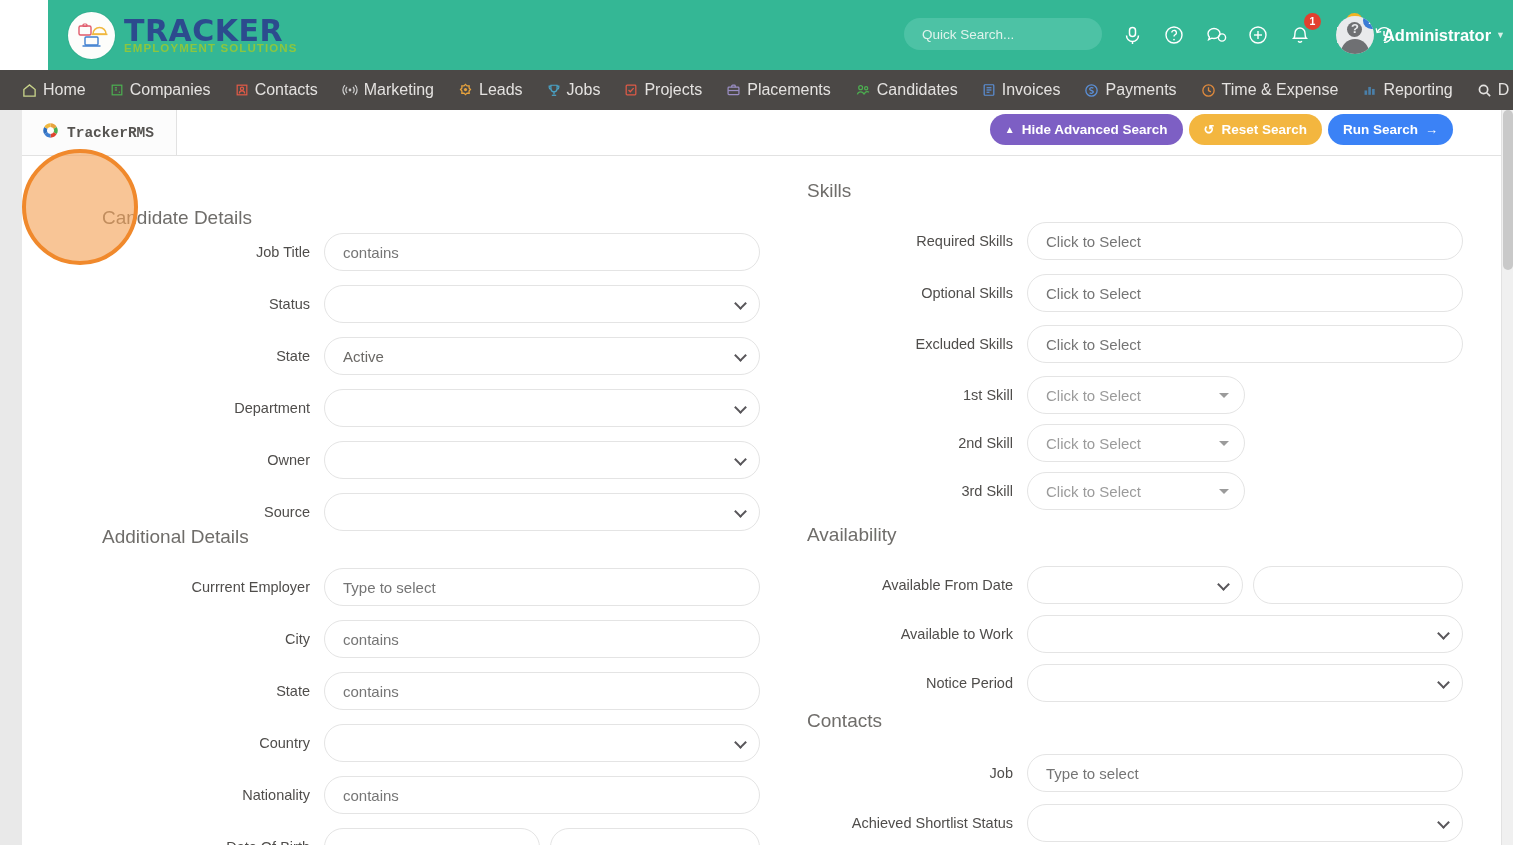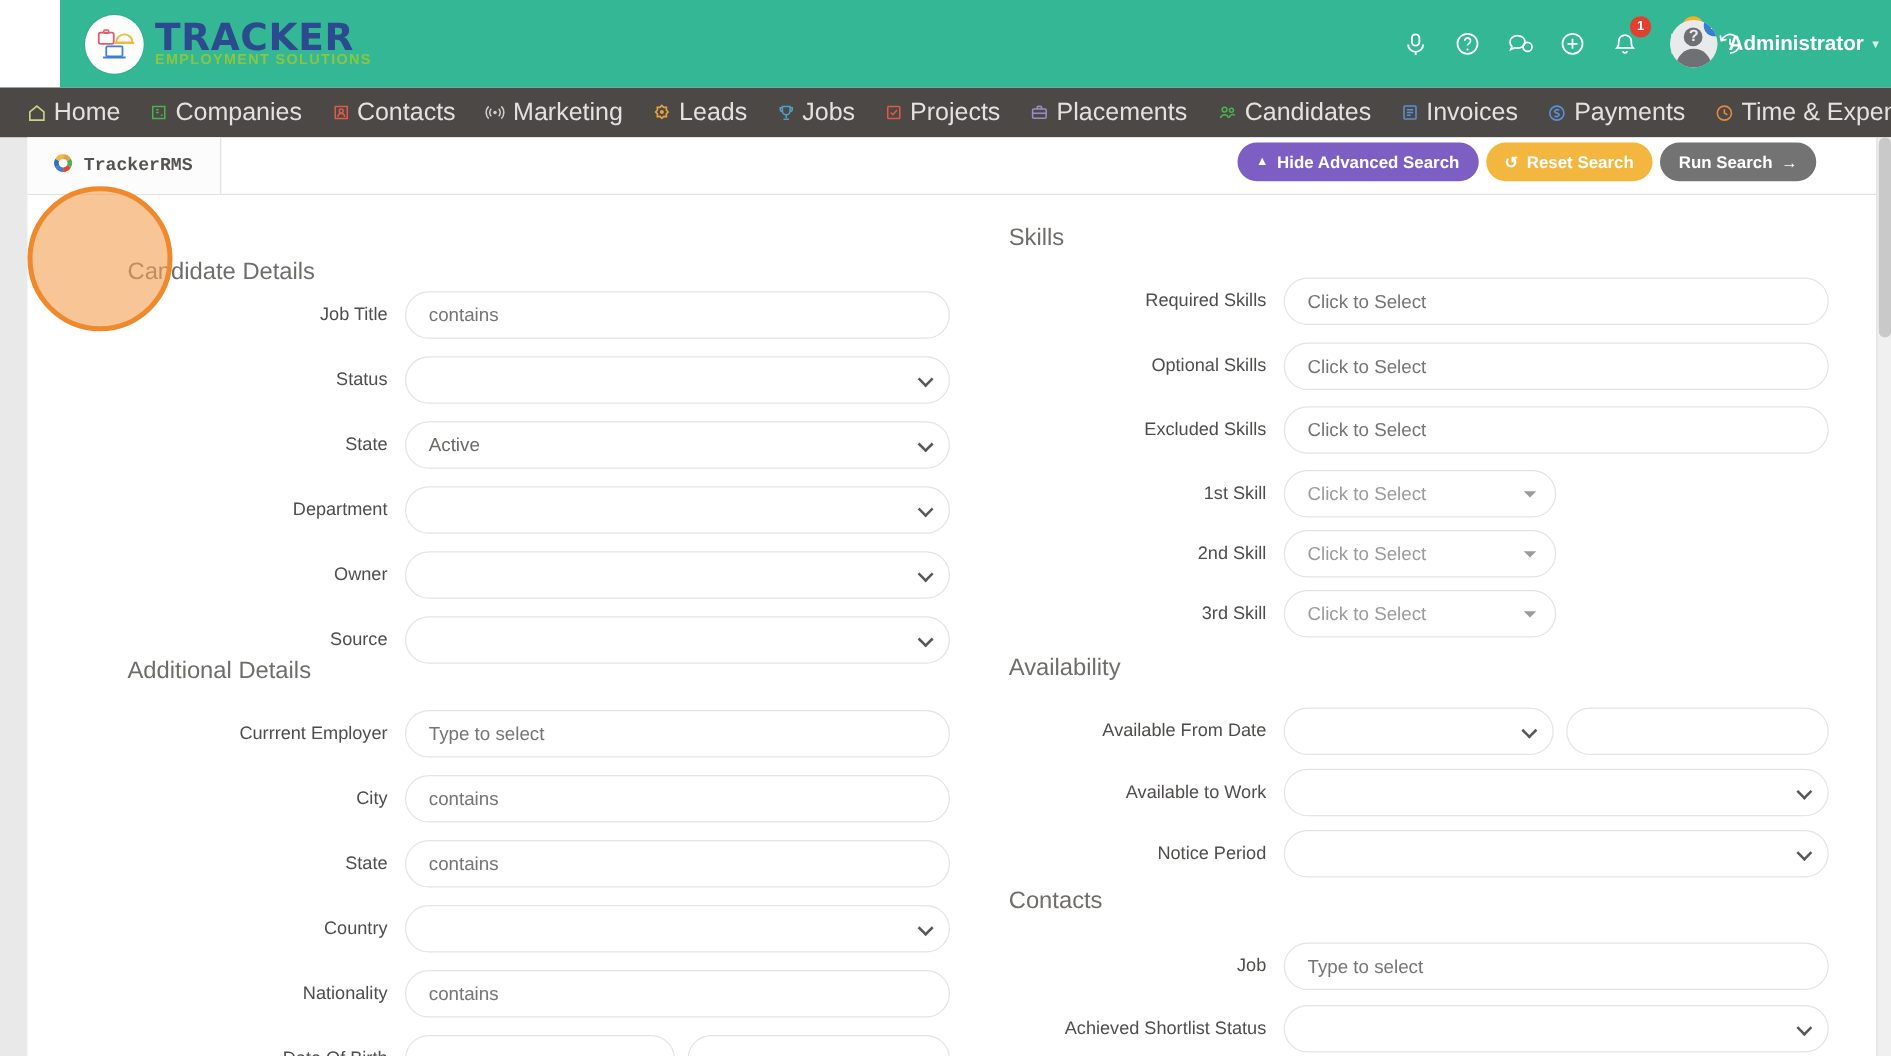--- a/index.html
+++ b/index.html
@@ -92,21 +92,21 @@
   
   .navbar {
     height: 40px; background: #4b4846;
     display: flex; align-items: center; overflow: hidden;
     padding-left: 10px;
   }
   .navitem {
     display: flex; align-items: center; gap: 6px;
     padding: 0 12px; height: 40px; cursor: pointer; white-space: nowrap;
   }
-  .navitem .lbl { color: #e4e2e0; font-size: 20px; }
+  .navitem .lbl { color: #e4e2e0; font-size: 16px; }
   .navitem svg { display: block; flex-shrink: 0; }
 
   
   .page {
     position: absolute; top: 110px; left: 0; right: 0; bottom: 0;
     background: #e9e9e9;
   }
   .panel {
     position: absolute; left: 22px; right: 12px; top: 0; bottom: 0;
     background: #ffffff;
@@ -128,21 +128,21 @@
   }
   .tbtn {
     border: none; border-radius: 18px; height: 31px;
     color: #fff; font-size: 13.5px; font-weight: bold;
     padding: 0 15px; cursor: pointer; white-space: nowrap;
     display: inline-flex; align-items: center; gap: 7px;
     font-family: "Liberation Sans", sans-serif;
   }
   .tbtn.purple { background: #7d5fc4; }
   .tbtn.amber  { background: #f3b63f; }
-  .tbtn.green  { background: #737373; }
+  .tbtn.green  { background: #3b82f6; }
 
   .form-area { position: absolute; top: 46px; left: 0; right: 0; bottom: 0; }
   .col { position: absolute; top: 0; }
   .col-left  { left: 0;   width: 760px; }
   .col-right { left: 760px; width: 700px; }
 
   .section-title {
     font-size: 19px; color: #6f6d6a; font-weight: normal;
   }
   .row {
@@ -208,20 +208,21 @@
         <rect x="12" y="21" width="13" height="8" rx="1" fill="none" stroke="#3f7fd0" stroke-width="1.4"></rect>
         <line x1="9.5" y1="30" x2="27.5" y2="30" stroke="#3f7fd0" stroke-width="1.5"></line>
       </svg>
     </span>
     <span class="brand-text">
       <span class="brand-title">TRACKER</span>
       <span class="brand-sub">EMPLOYMENT SOLUTIONS</span>
     </span>
   </div>
 
+  <input class="quick-search" placeholder="Quick Search..." style="">
 
   <div class="hdr-icons">
     <span class="hicon">
       <svg width="17" height="19" viewBox="0 0 17 19" fill="none" stroke="#fff" stroke-width="1.5">
         <rect x="5.5" y="1.5" width="6" height="9" rx="3"></rect>
           <path d="M2.5 9.5a6 6 0 0012 0"></path>
           <line x1="8.5" y1="15.5" x2="8.5" y2="18"></line>
       </svg>
     </span>
     <span class="hicon">

